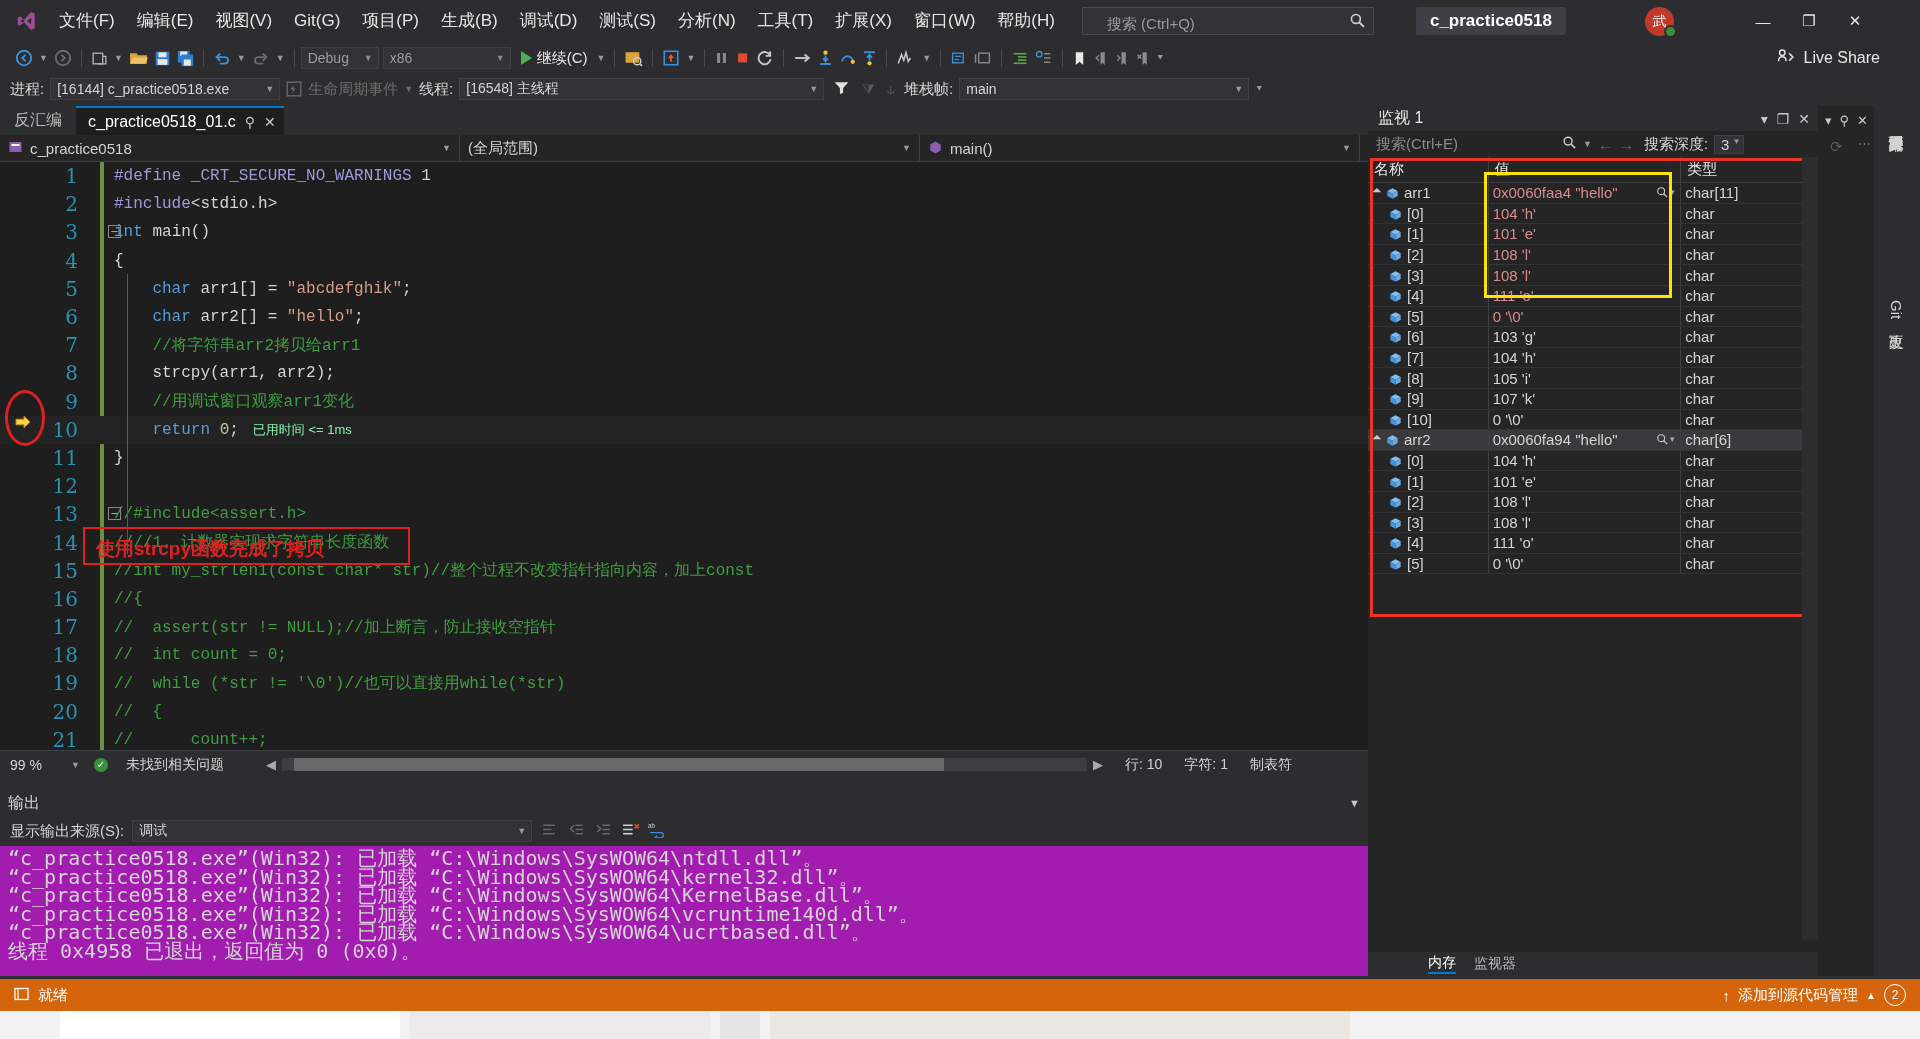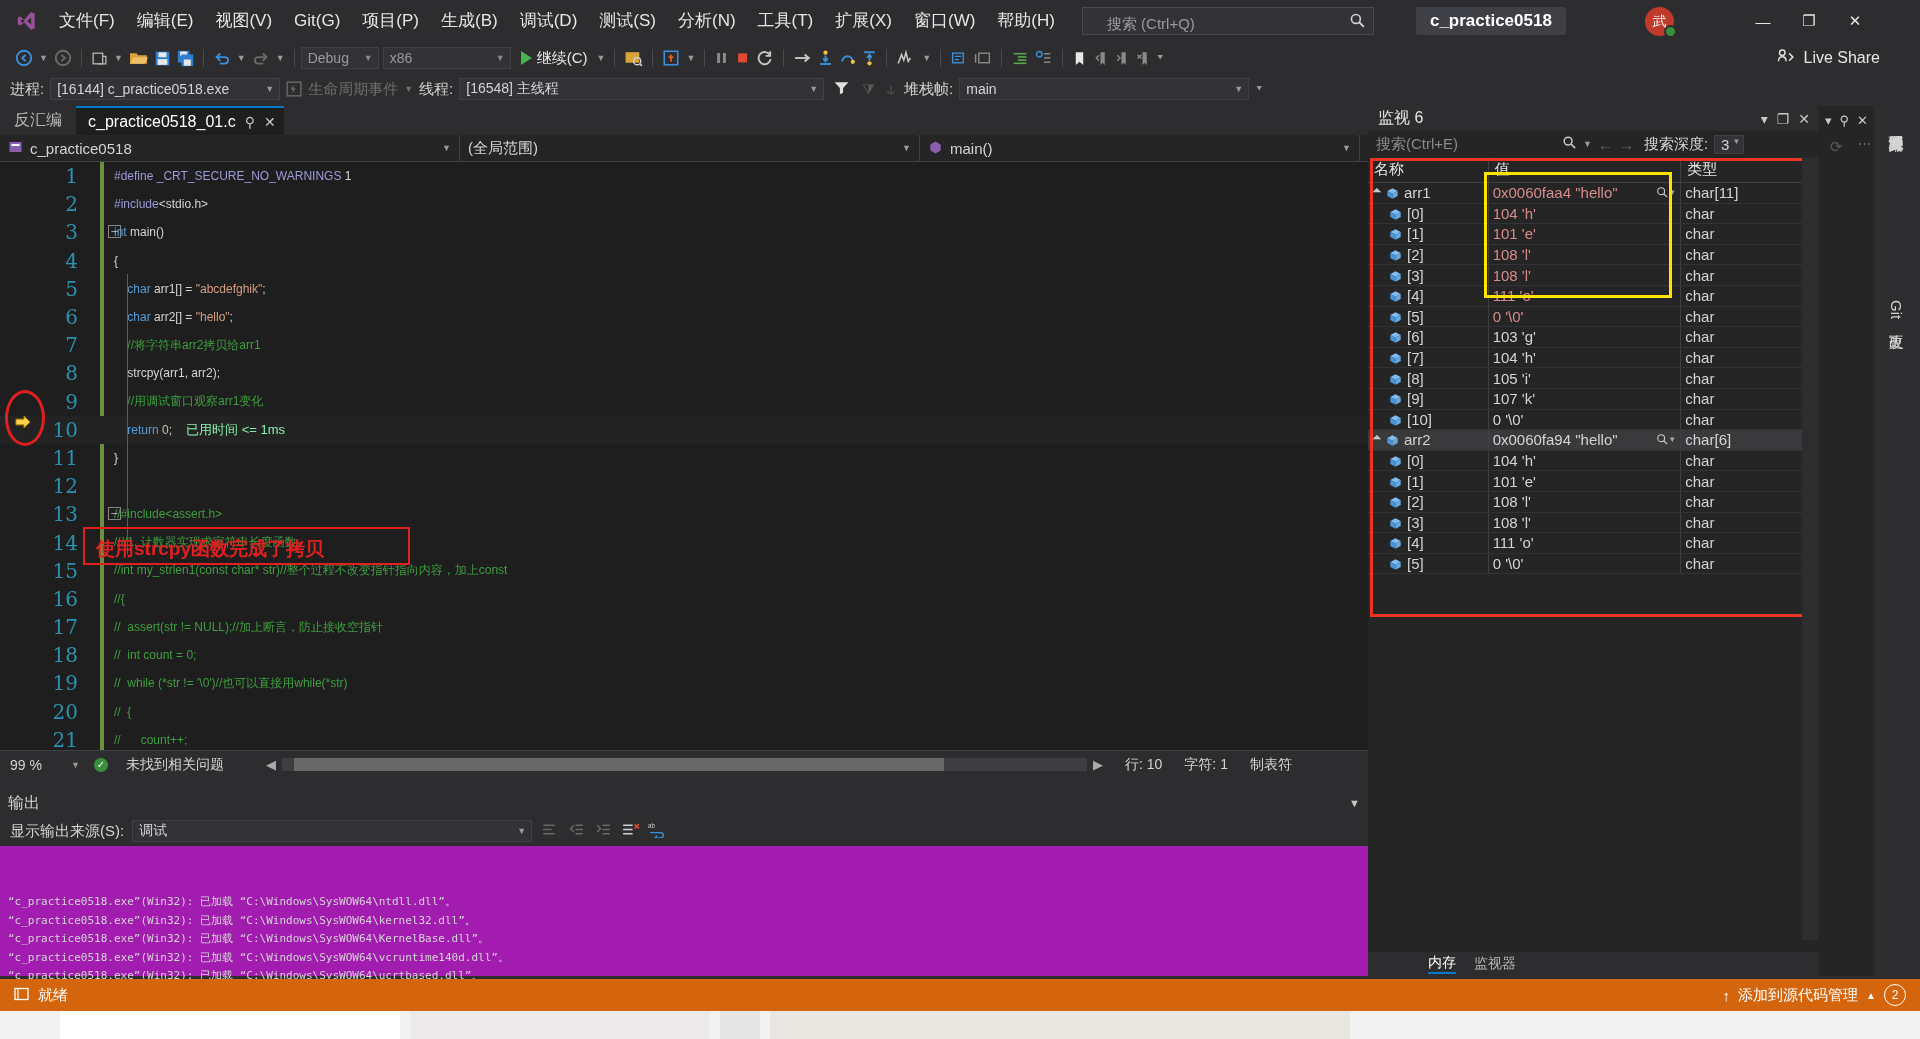--- a/index.html
+++ b/index.html
@@ -118,21 +118,21 @@
   .codearea {
     position: relative; height: 588px; background: #1e1e1e;
     overflow: hidden; font-family: "DejaVu Serif", serif;
   }
   .codeline { position: relative; height: 28.2px; display: flex; align-items: center; }
   .lnum {
     width: 92px; text-align: right; padding-right: 14px;
     color: #2b91af; font-size: 20px; font-family: "DejaVu Serif", serif;
   }
   .chgbar { position: absolute; left: 100px; top: 0; width: 4px; height: 100%; background: #6b8f3f; }
-  .ctext { font-size: 12px; white-space: pre; padding-left: 22px; font-family: Liberation Sans, sans-serif;}
+  .ctext { font-size: 16px; white-space: pre; padding-left: 22px; font-family: Liberation Mono, monospace;}
   .k-pp { color: #9b9bd8; }
   .k-kw { color: #569cd6; }
   .k-str { color: #d69d85; }
   .k-cmt { color: #3f9e3f; }
   .k-pl  { color: #d4d4d4; }
   .k-num { color: #b5cea8; }
   .collapse-box {
     position: absolute; left: 108px; width: 13px; height: 13px;
     border: 1px solid #888; color: #c8c8c8; font-size: 10px;
     display: flex; align-items: center; justify-content: center;
@@ -186,21 +186,21 @@
     gap: 8px; padding: 0 10px; font-size: 15px; color: #d4d4d4;
   }
   .out-combo {
     width: 400px; height: 22px; border: 1px solid #3f3f46; background: #333337;
     display: flex; align-items: center; padding: 0 18px 0 6px;
     font-size: 14px; color: #d4d4d4; position: relative;
   }
   .out-combo .arw { position: absolute; right: 5px; font-size: 9px; color: #999; }
   .out-body {
     padding: 3px 0 0 8px; font-family: "DejaVu Sans Mono", monospace;
-    font-size: 11px; color: #d4d4d4; line-height: 18.6px; white-space: pre; margin-top: 44px;
+    font-size: 20px; color: #d4d4d4; line-height: 18.6px; white-space: pre;
   }
 
   
   .watch {
     position: absolute; left: 1368px; top: 106px; width: 450px; height: 870px;
     background: #252526;
   }
   .watch-title {
     height: 25px; display: flex; align-items: center; background: #2d2d30;
     font-size: 16px; color: #e6e6e6; padding-left: 10px;
@@ -797,21 +797,21 @@
             <path d="M2 11h10a2.5 2.5 0 0 1 0 5H7" fill="none" stroke="#3a8fd8" stroke-width="1.3"></path>
             <path d="M8.6 14 6.6 16l2 2" fill="none" stroke="#3a8fd8" stroke-width="1.3"></path>
           </svg>
       </span>
     </div>
     <div class="out-body" id="output-body"><div>“c_practice0518.exe”(Win32): 已加载 “C:\Windows\SysWOW64\ntdll.dll”。</div><div>“c_practice0518.exe”(Win32): 已加载 “C:\Windows\SysWOW64\kernel32.dll”。</div><div>“c_practice0518.exe”(Win32): 已加载 “C:\Windows\SysWOW64\KernelBase.dll”。</div><div>“c_practice0518.exe”(Win32): 已加载 “C:\Windows\SysWOW64\vcruntime140d.dll”。</div><div>“c_practice0518.exe”(Win32): 已加载 “C:\Windows\SysWOW64\ucrtbased.dll”。</div><div>线程 0x4958 已退出，返回值为 0 (0x0)。</div></div>
   </div>
 
   <div class="watch">
     <div class="watch-title">
-      <span>监视 6</span>
+      <span>监视 1</span>
       <span class="ctrls">
         <span>▾</span>
         <span>❐</span>
         <span>✕</span>
       </span>
     </div>
     <div class="watch-search">
       <span class="wsearch-input">搜索(Ctrl+E)</span>
       <span>
         <svg width="15" height="15" viewBox="0 0 16 16">

